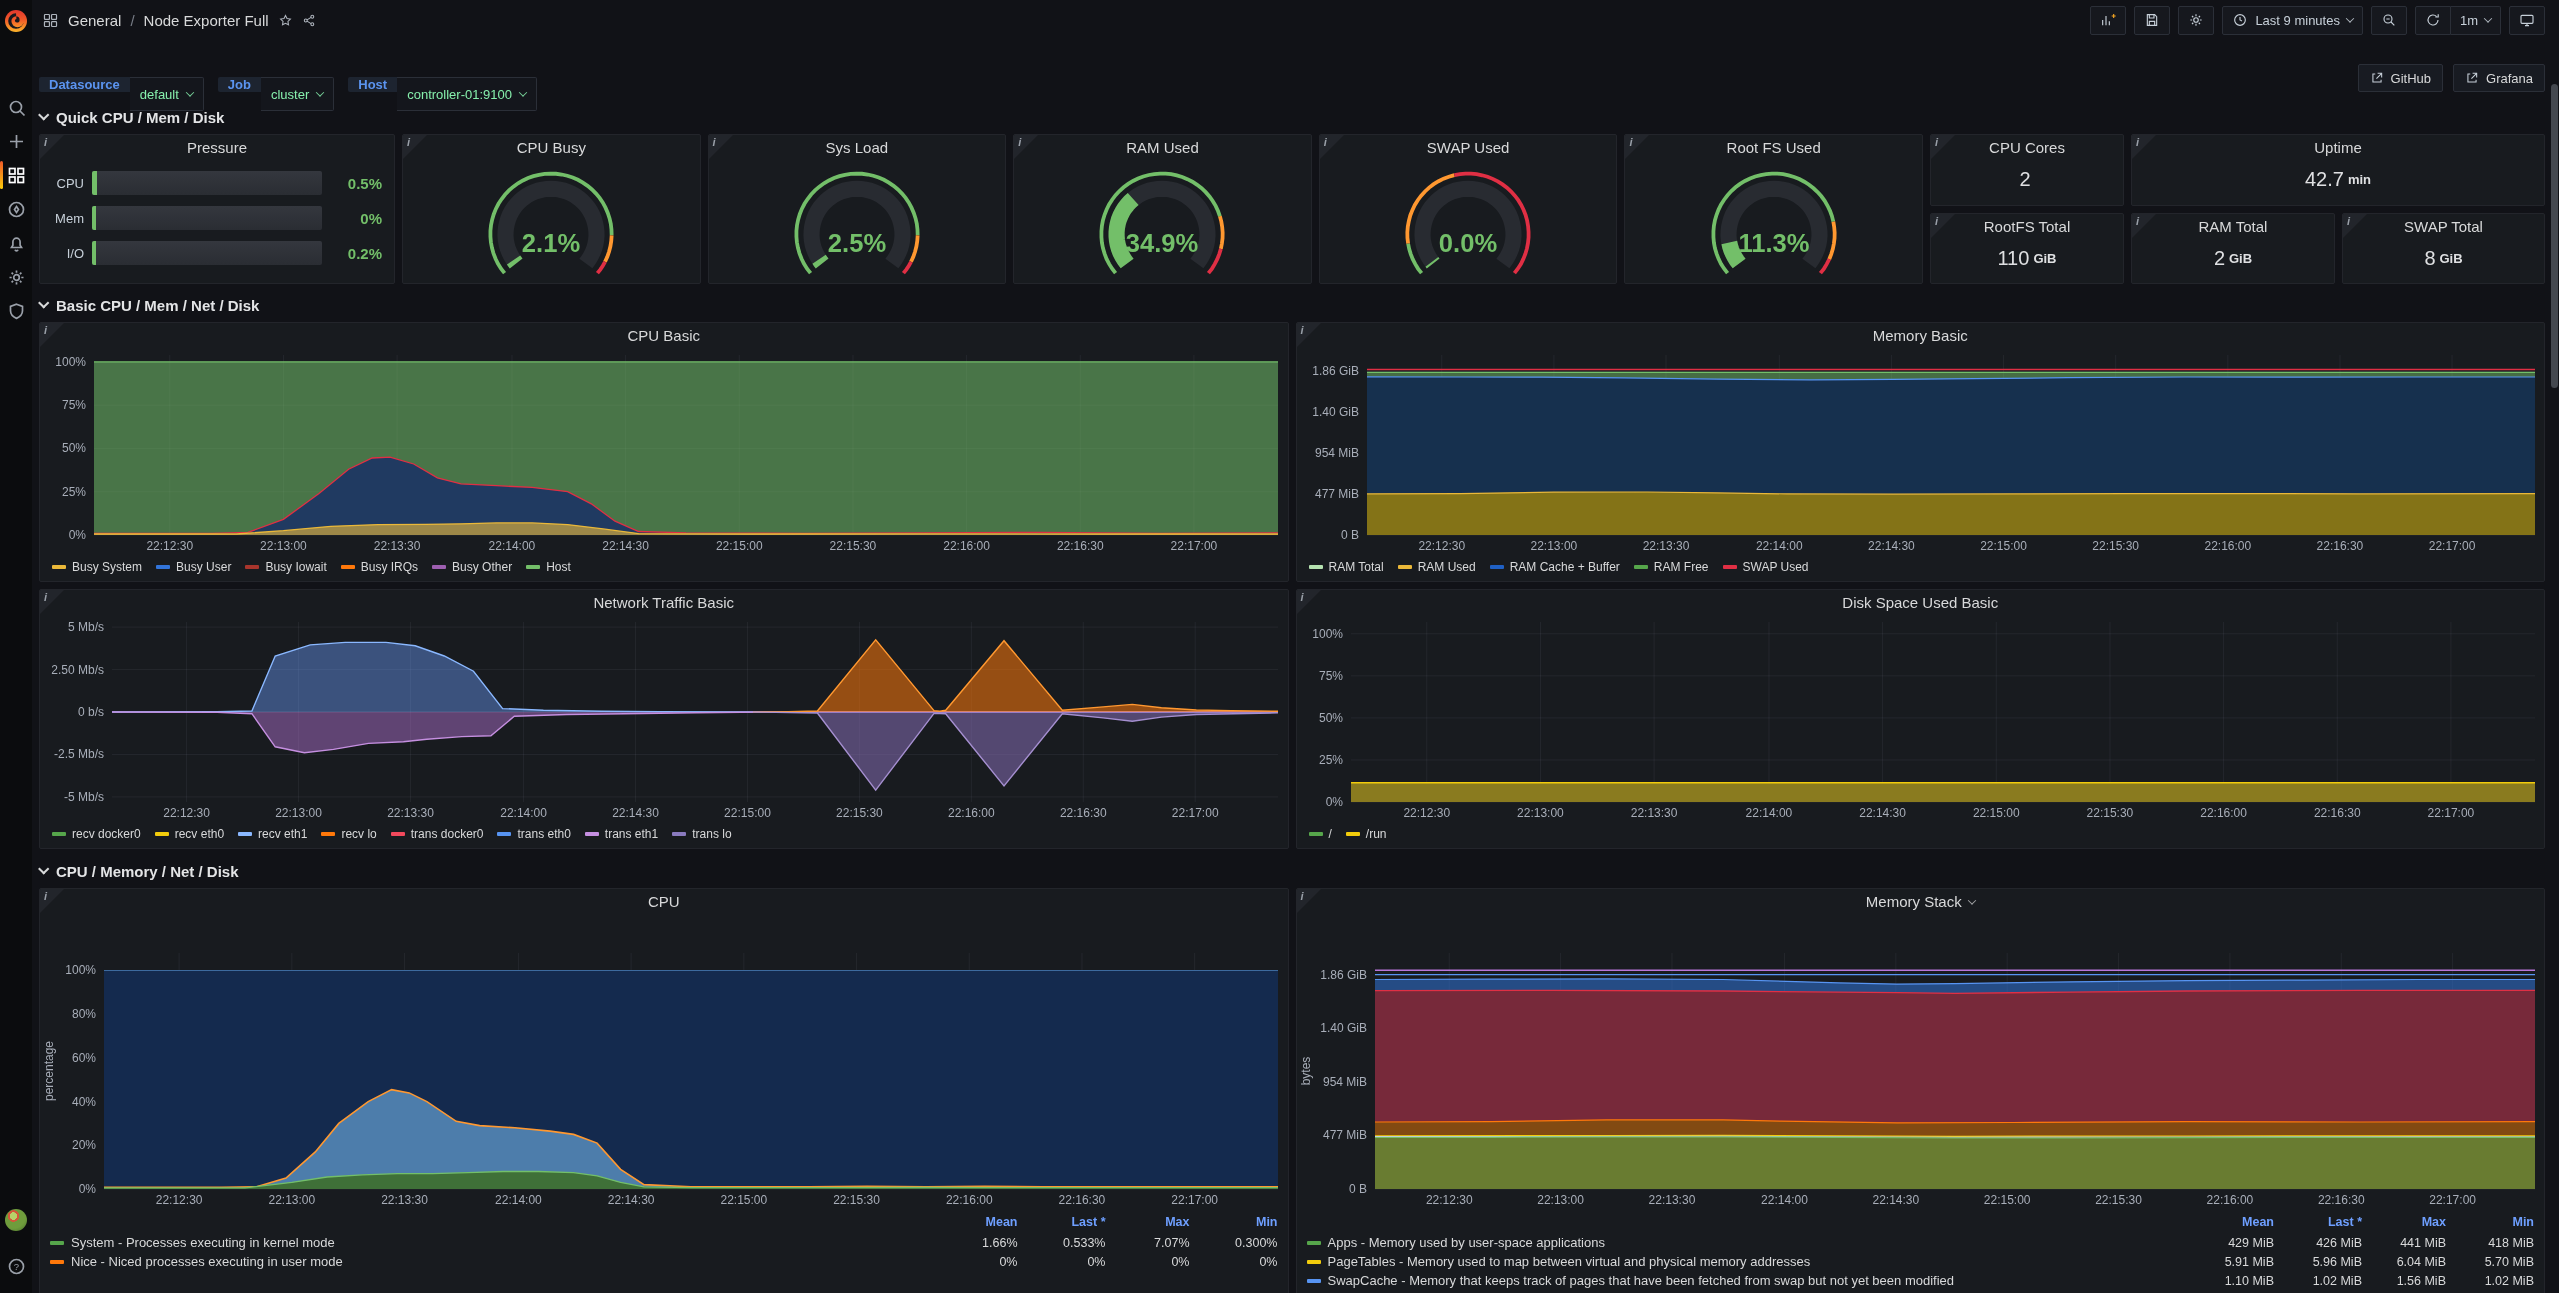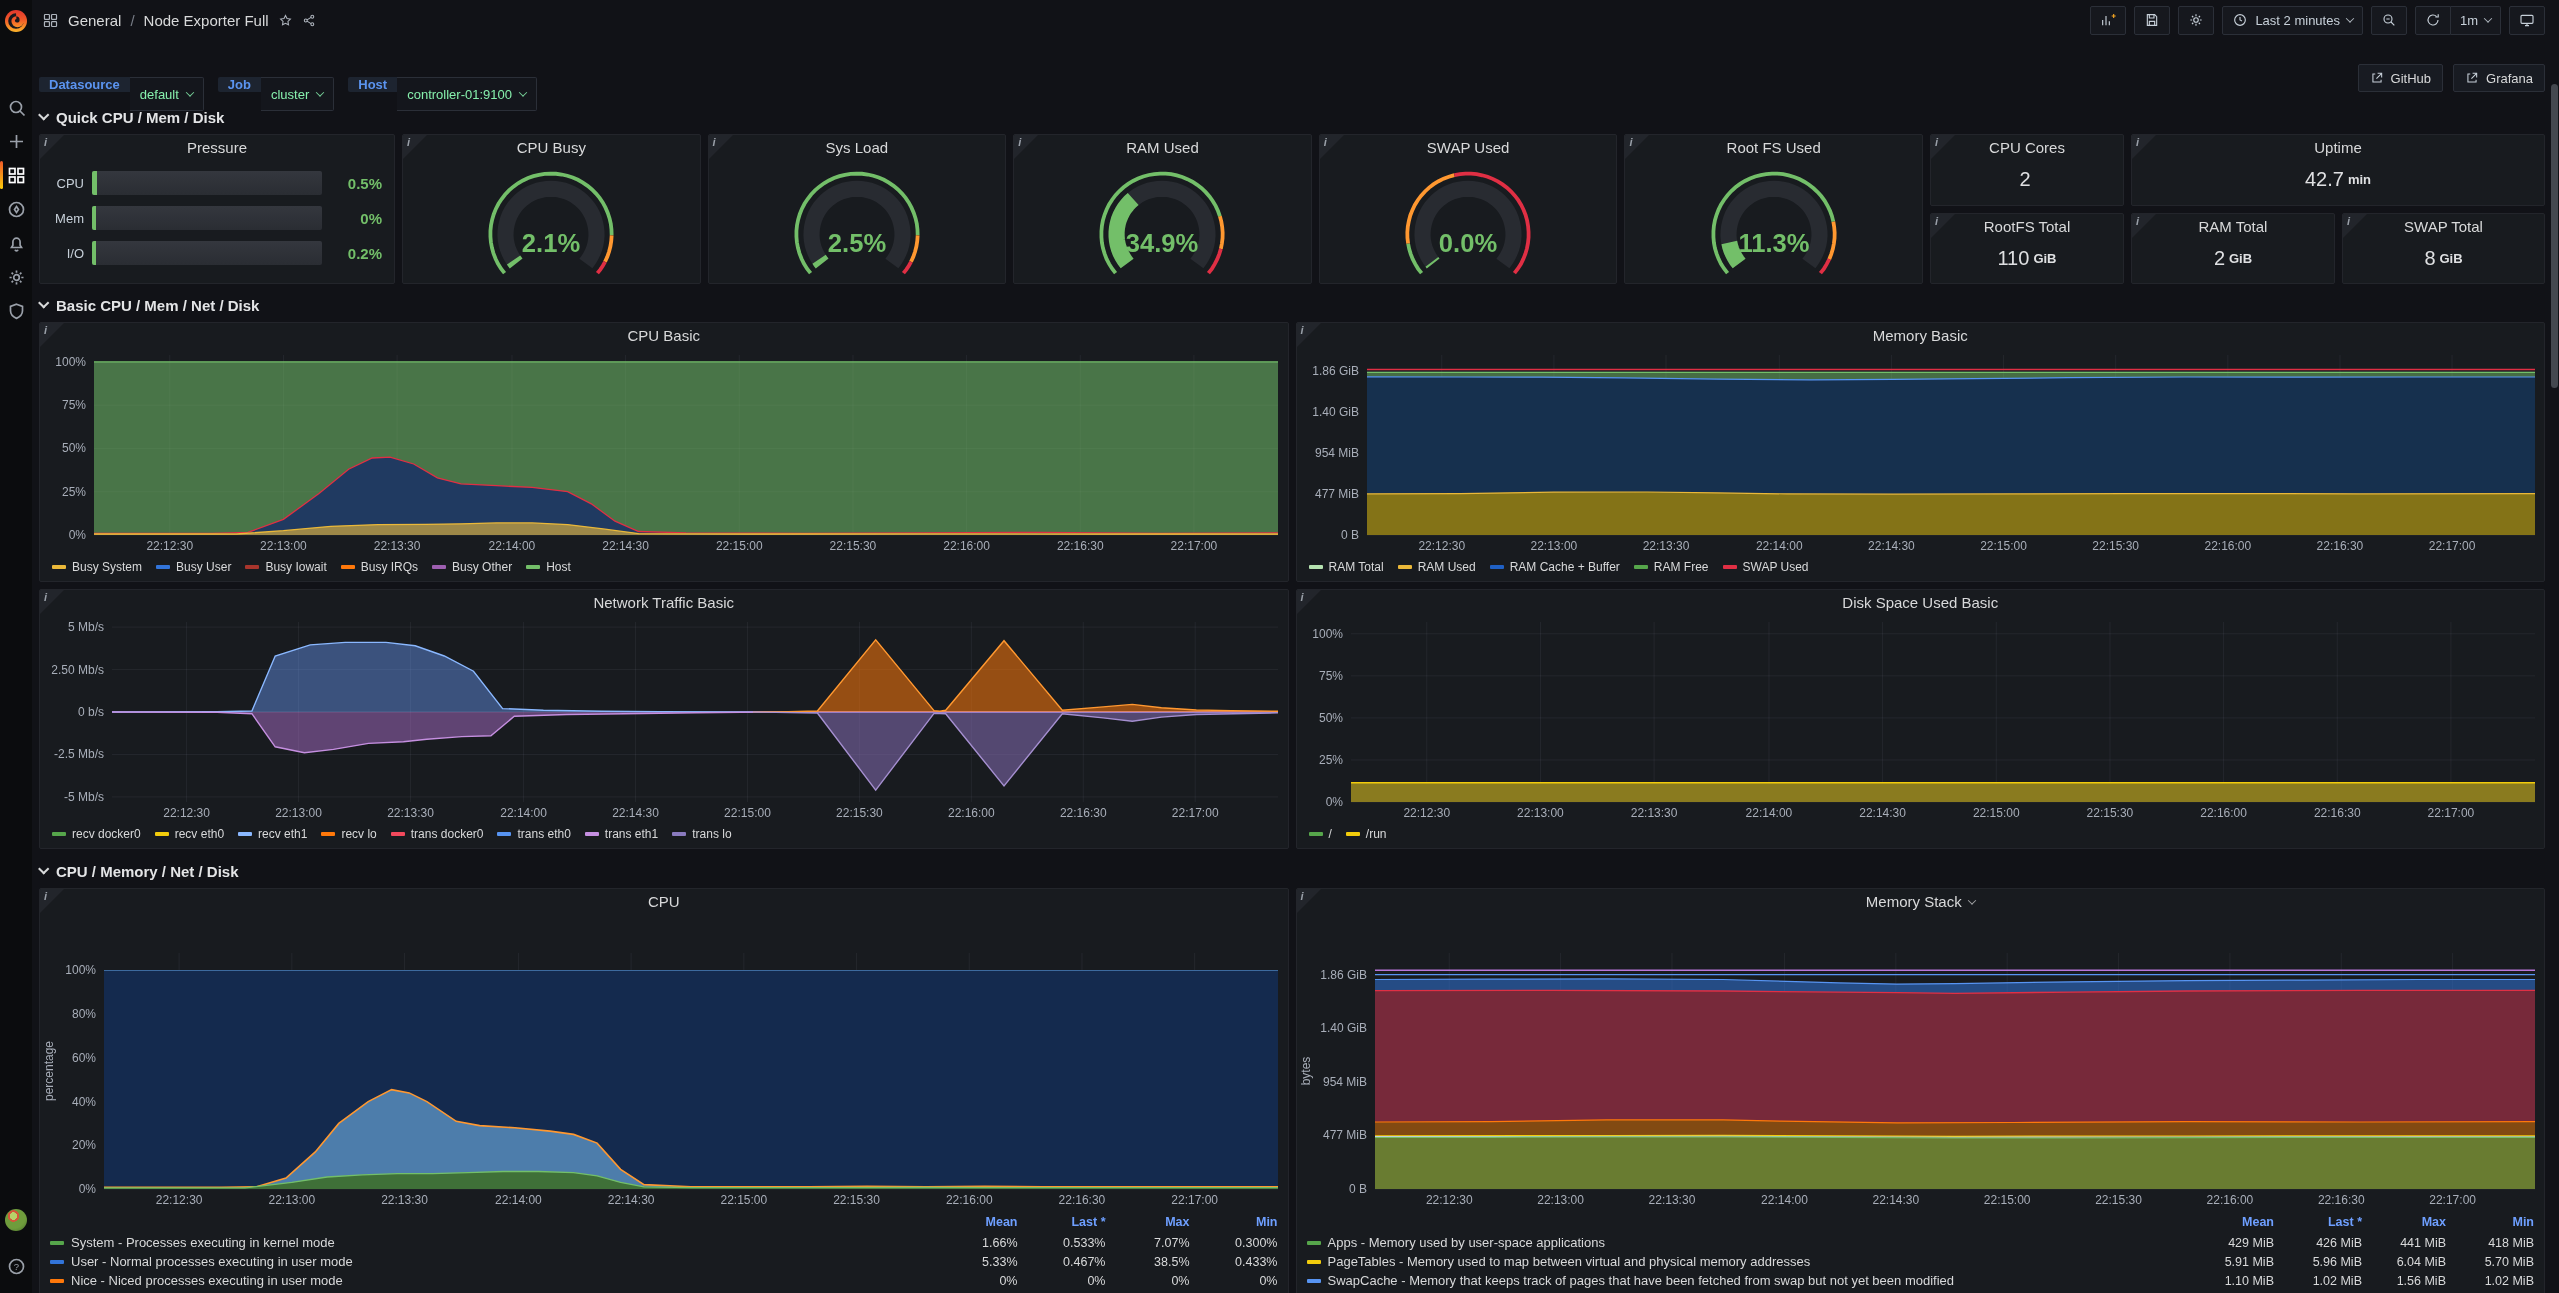--- a/index.html
+++ b/index.html
@@ -223,21 +223,21 @@
           <svg class="ic" viewBox="0 0 24 24">
               <circle cx="12" cy="12" r="3.4"></circle>
               <path d="M12 3.5v2.7M12 17.8v2.7M3.5 12h2.7M17.8 12h2.7M6 6l1.9 1.9M16.1 16.1L18 18M6 18l1.9-1.9M16.1 7.9L18 6"></path>
             </svg>
         </button>
         <button class="navbtn">
           <svg class="ic" viewBox="0 0 24 24">
               <circle cx="12" cy="12" r="8"></circle>
               <path d="M12 7.5V12l3 1.5"></path>
             </svg>
-          <span>Last 2 minutes</span>
+          <span>Last 9 minutes</span>
           <i class="chev"></i>
         </button>
         <button class="navbtn">
           <svg class="ic" viewBox="0 0 24 24">
               <circle cx="10.5" cy="10.5" r="6"></circle>
               <path d="M15 15l5 5M8 10.5h5"></path>
             </svg>
         </button>
         <div class="btngroup">
           <button class="navbtn">
@@ -821,30 +821,20 @@
               </div>
               <div class="lt-row">
                 <span class="lt-label">
                   <span class="sw" style="background: rgb(86, 166, 75);"></span>
                   <span>System - Processes executing in kernel mode</span>
                 </span>
                 <span class="lt-cell">1.66%</span>
                 <span class="lt-cell">0.533%</span>
                 <span class="lt-cell">7.07%</span>
                 <span class="lt-cell">0.300%</span>
-              </div>
-              <div class="lt-row">
-                <span class="lt-label">
-                  <span class="sw" style="background: rgb(50, 116, 217);"></span>
-                  <span>User - Normal processes executing in user mode</span>
-                </span>
-                <span class="lt-cell">5.33%</span>
-                <span class="lt-cell">0.467%</span>
-                <span class="lt-cell">38.5%</span>
-                <span class="lt-cell">0.433%</span>
               </div>
               <div class="lt-row">
                 <span class="lt-label">
                   <span class="sw" style="background: rgb(255, 120, 10);"></span>
                   <span>Nice - Niced processes executing in user mode</span>
                 </span>
                 <span class="lt-cell">0%</span>
                 <span class="lt-cell">0%</span>
                 <span class="lt-cell">0%</span>
                 <span class="lt-cell">0%</span>

